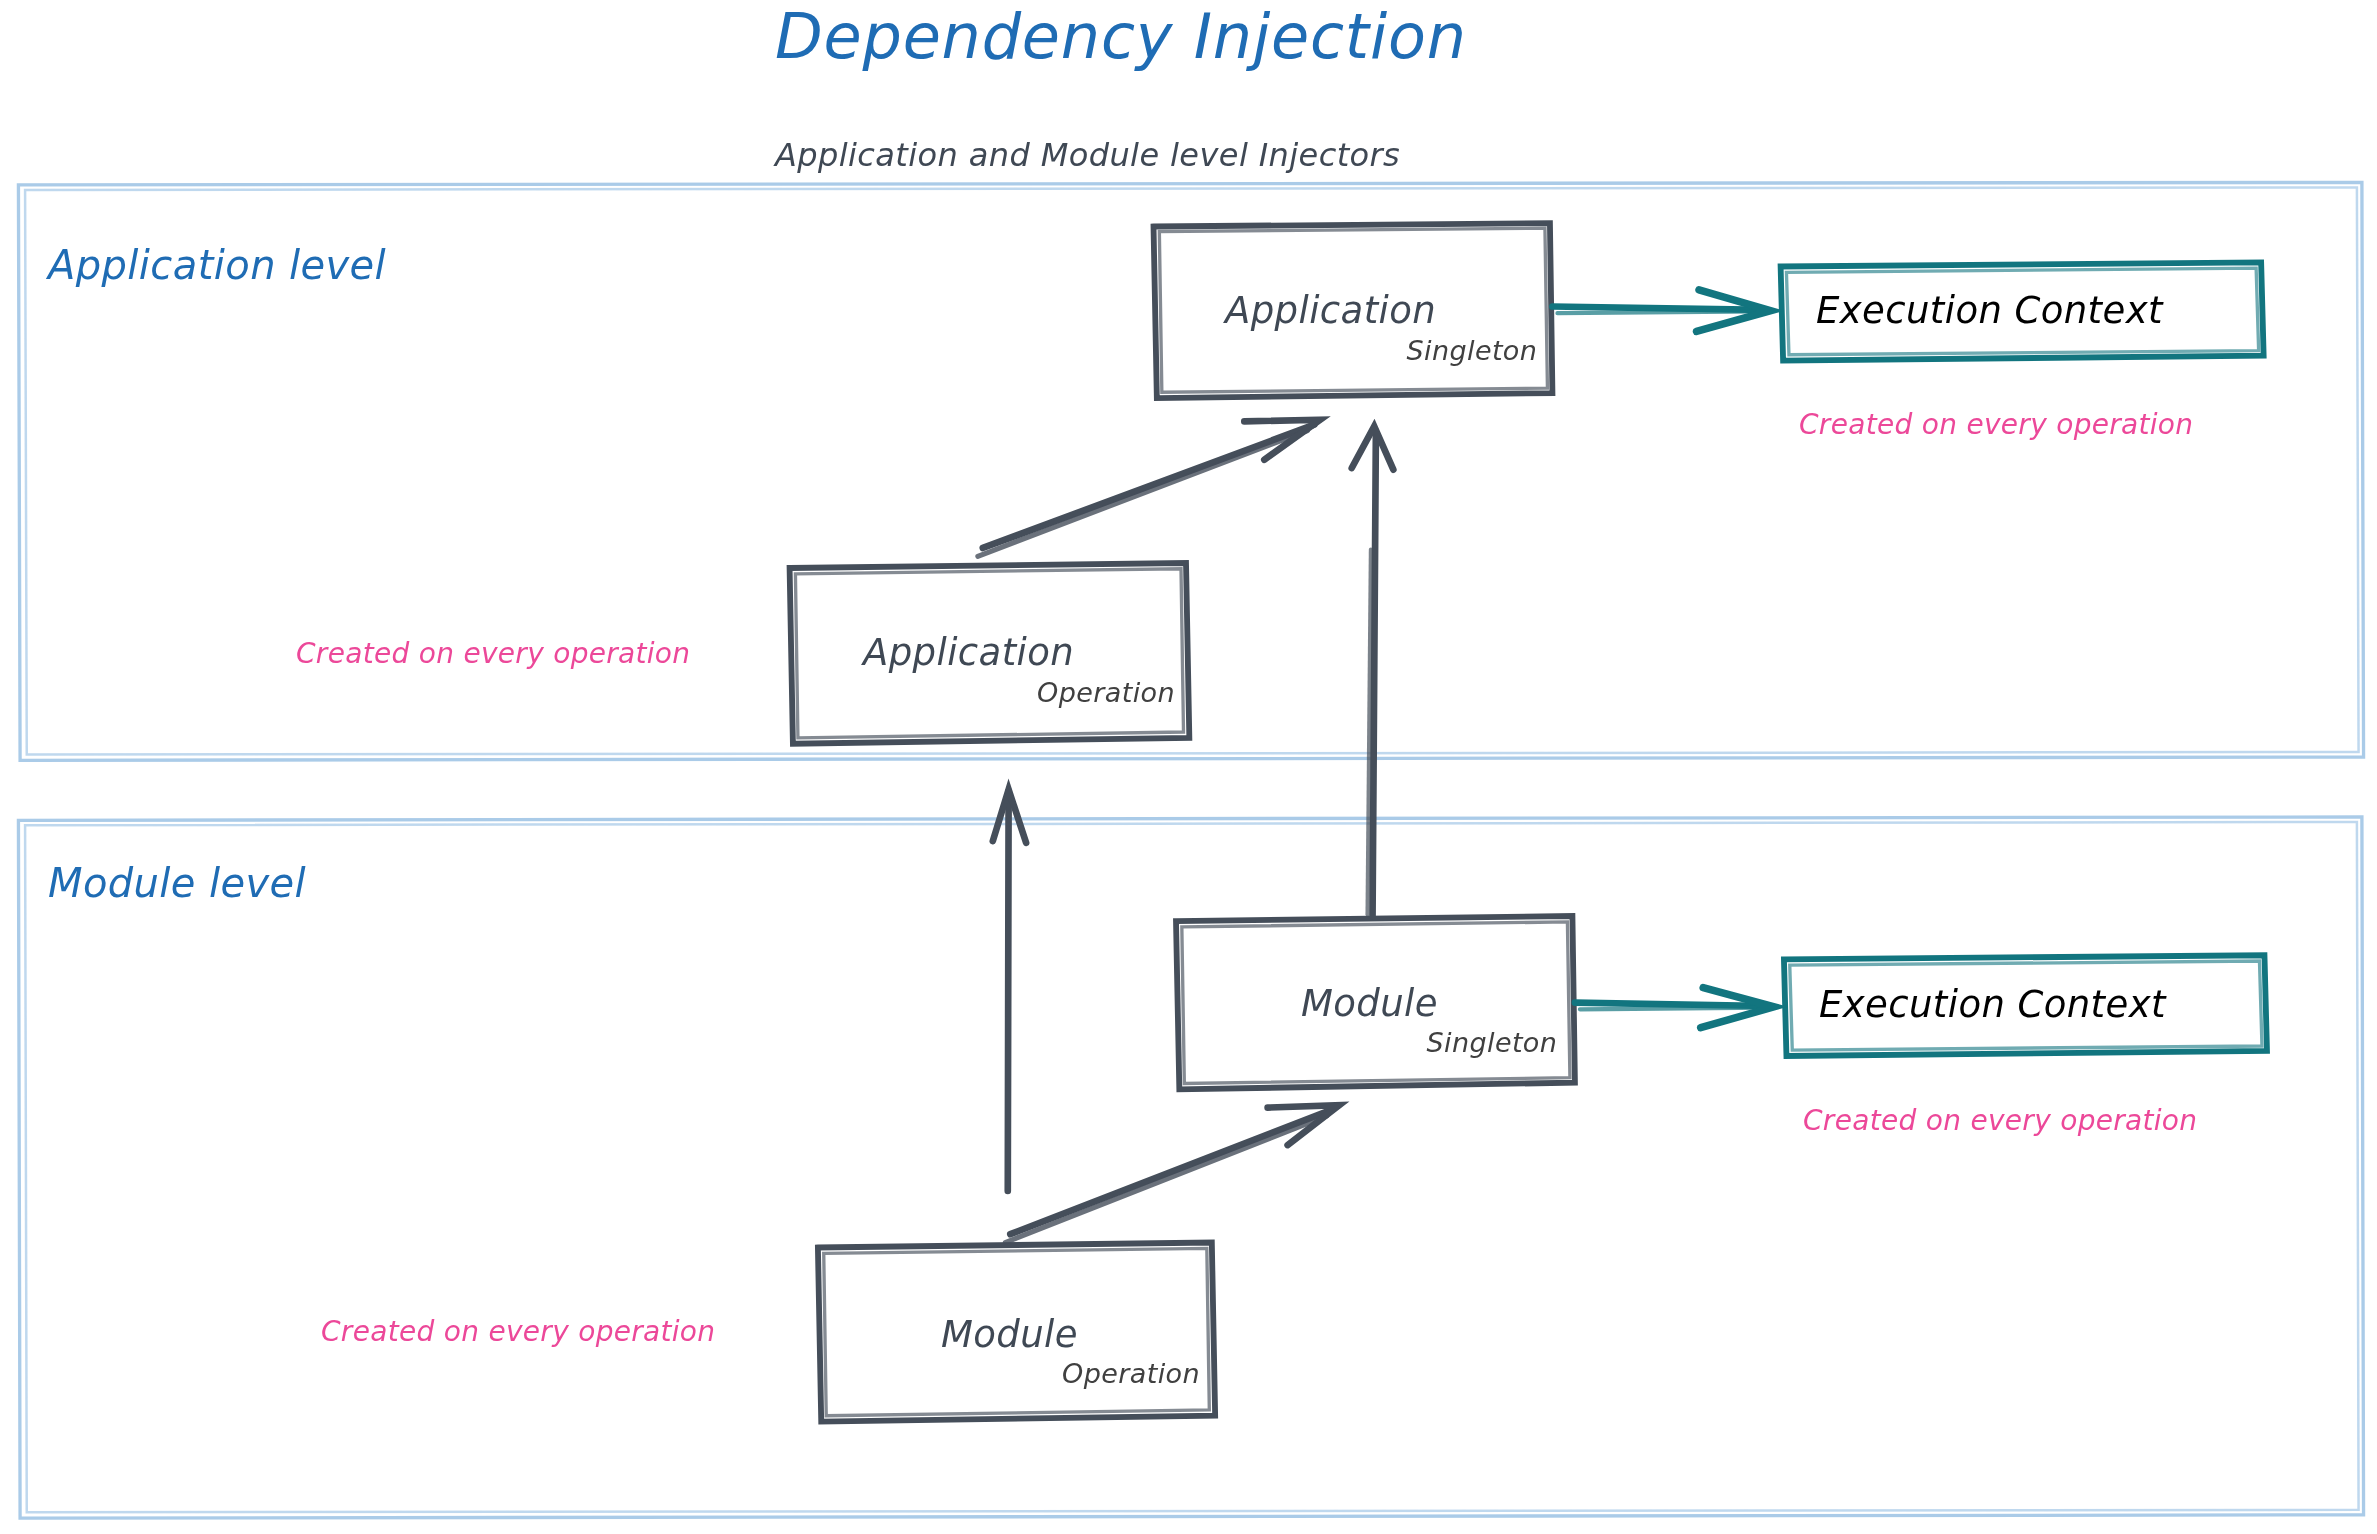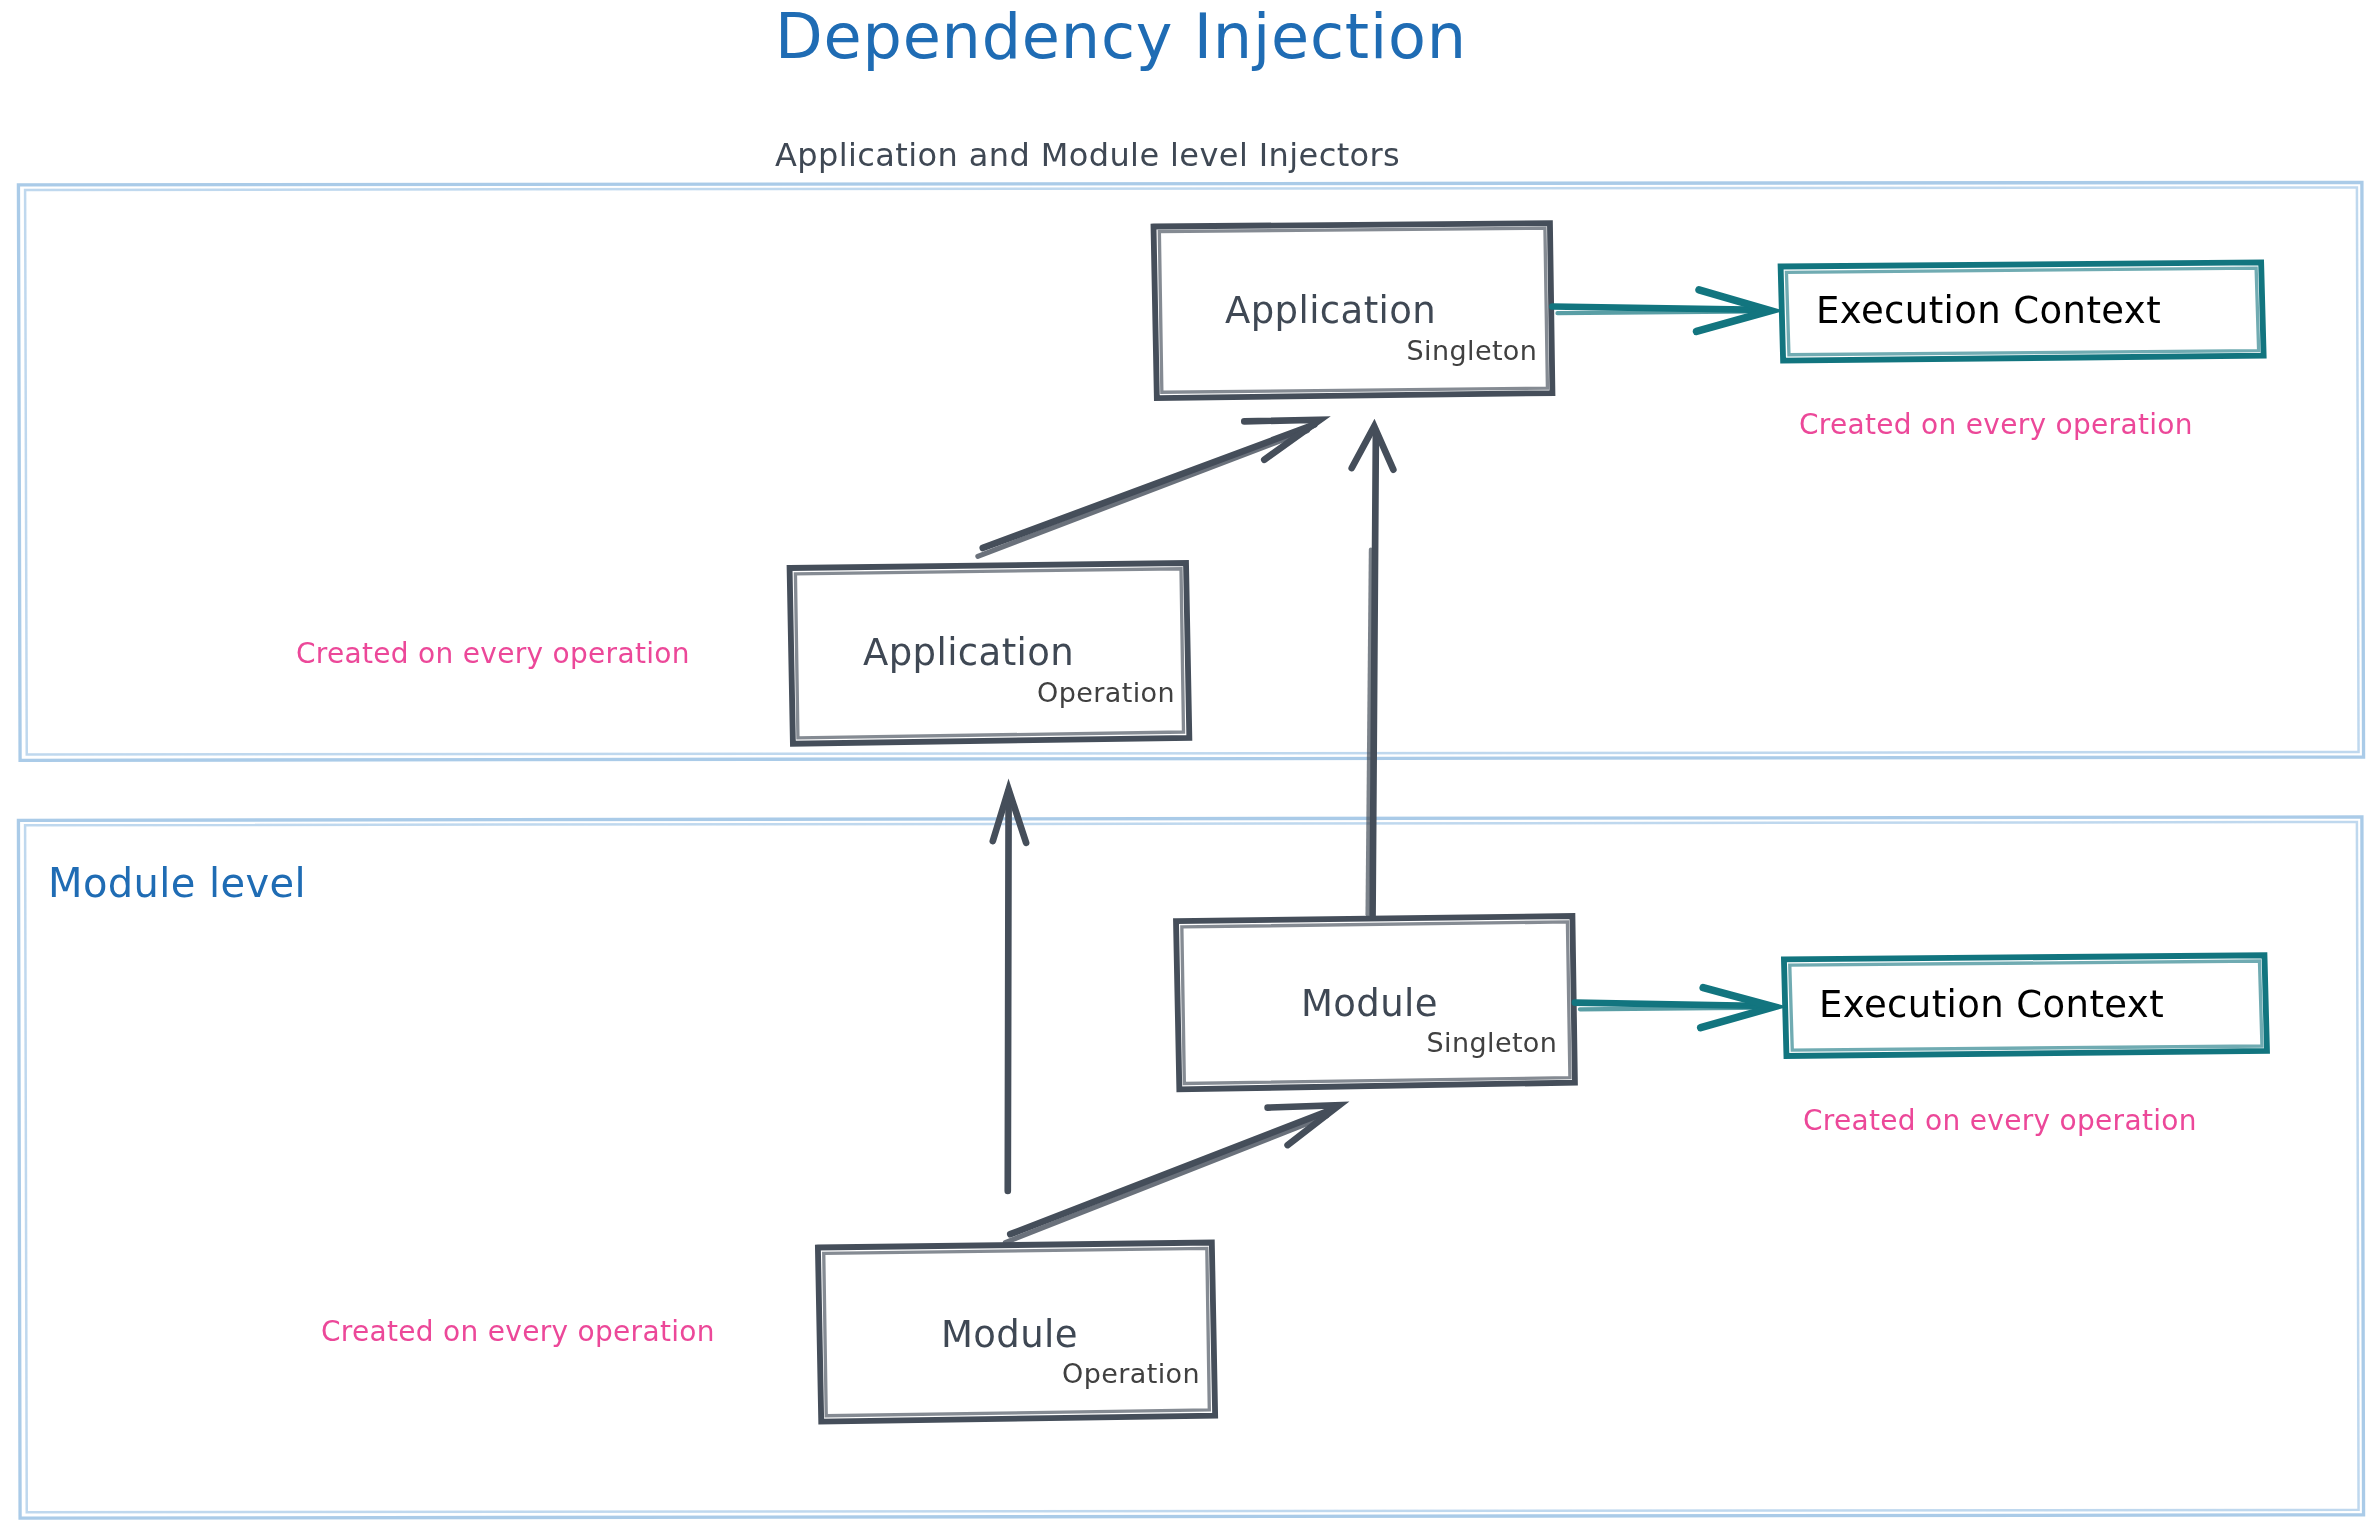--- a/index.html
+++ b/index.html
@@ -5,21 +5,21 @@
   html, body {
     margin: 0; padding: 0;
     background: #ffffff;
   }
   body {
     width: 2377px; height: 1534px;
     position: relative;
     font-family: "DejaVu Sans", sans-serif;
     overflow: hidden;
   }
-  #stage { position: absolute; inset: 0; }
+  #stage { position: absolute; inset: 0; font-style: italic; }
   svg.layer { position: absolute; left: 0; top: 0; width: 2377px; height: 1534px; }
 
   .txt { position: absolute; white-space: nowrap; }
 
   .title {
     color: #1f6cb4;
     font-size: 62px;
     font-weight: 500;
     letter-spacing: 0.8px;
     font-family: "DejaVu Sans", sans-serif;
@@ -148,20 +148,21 @@
       <path d="M1623,562 L1650,512 L1673,564" stroke-width="8"></path>
     </g>
 
     <g stroke="#454e5a" fill="none" stroke-width="8" stroke-linecap="round">
       <path d="M1210,1430 L1211,950"></path>
       <path d="M1192,1010 L1211,948 L1232,1012" stroke-width="8"></path>
     </g>
 
   </svg>
 
+  <div class="txt panel-label" style="left:48px; top:242px;">Application level</div>
   <div class="txt panel-label" style="left:48px; top:860px;">Module level</div>
 
   <div class="node-box" style="left:1154px; top:223px; width:400px; height:175px;">
     <div class="txt node-title" style="left:71px; top:58px;">Application</div>
     <div class="txt node-badge" style="right:16.7px; top:112px;">Singleton</div>
   </div>
 
   <div class="node-box" style="left:790px; top:563px; width:400px; height:180px;">
     <div class="txt node-title" style="left:73px; top:60px;">Application</div>
     <div class="txt node-badge" style="right:15px; top:114px;">Operation</div>

